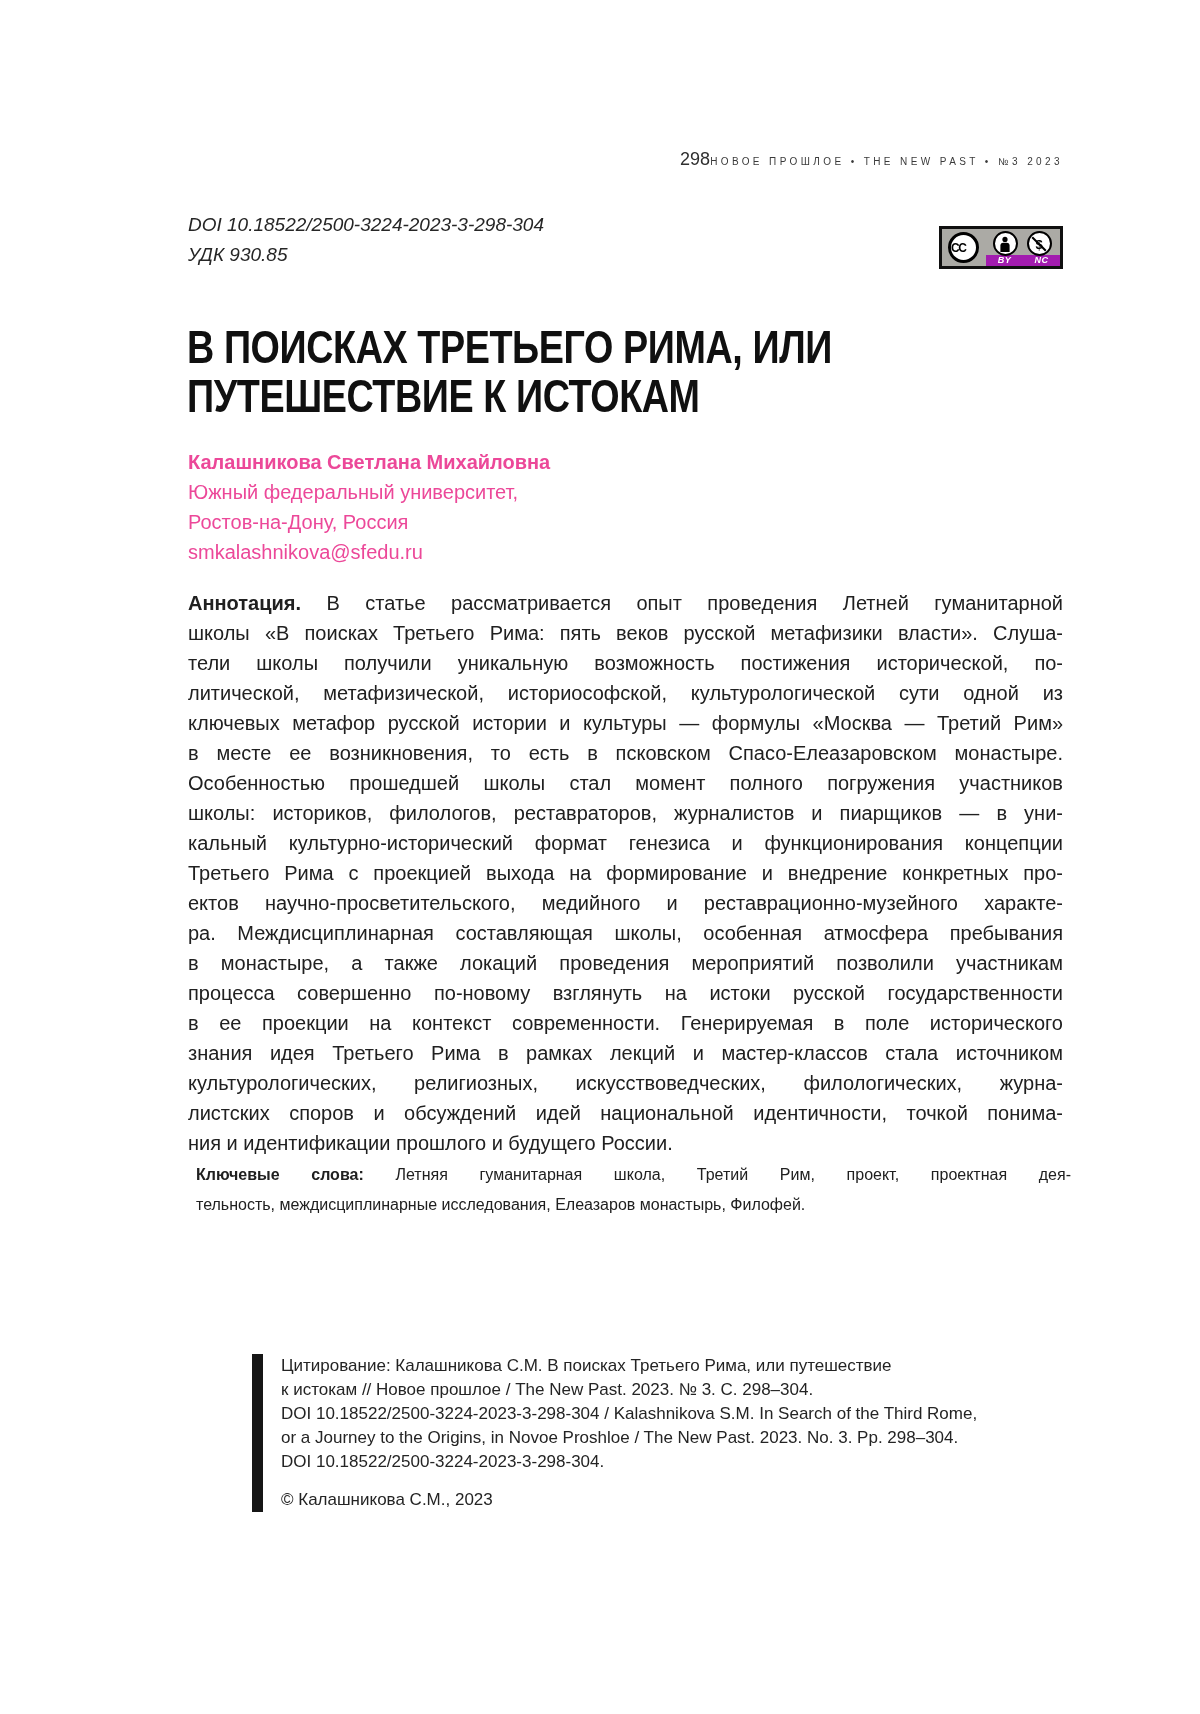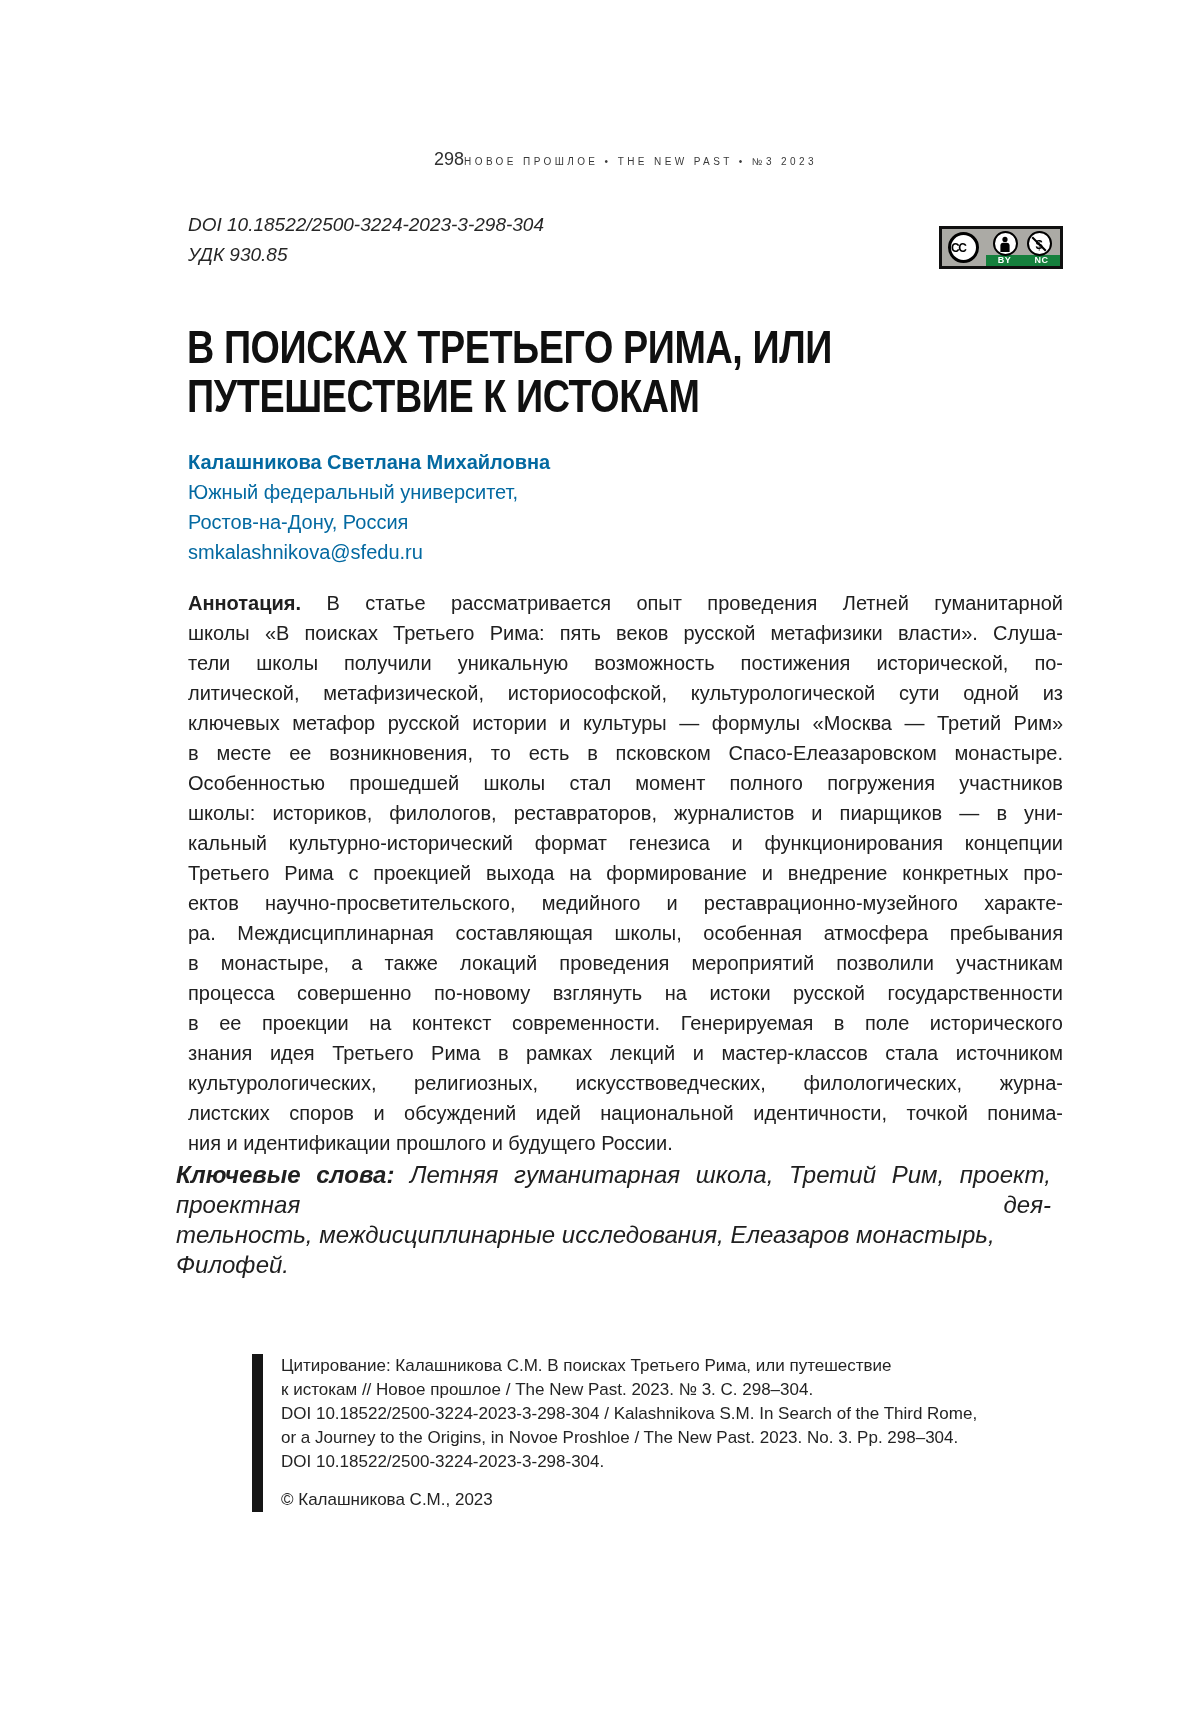--- a/index.html
+++ b/index.html
@@ -2,56 +2,56 @@
 <html><head>
 <meta charset="utf-8">
 <style>
   html,body { margin:0; padding:0; background:#ffffff; }
   .page {
     position:relative; width:1200px; height:1714px; background:#ffffff;
     font-family:"Liberation Sans", sans-serif; color:#1e1e1e; overflow:hidden;
   }
   
   .hdr { position:absolute; top:149px; left:188px; width:875px;
-         display:flex; justify-content:center; align-items:baseline; }
+         display:flex; justify-content:flex-end; align-items:baseline; }
   .pagenum { font-size:18px; color:#2f2f2f; }
   .jhdr { font-size:10px; letter-spacing:3.4px; color:#3a3a3a; white-space:nowrap; }
   
   .meta { position:absolute; top:210px; left:188px; font-style:italic;
           font-size:19px; line-height:30px; color:#262626; }
   
   .badge { position:absolute; left:939px; top:226px; width:124px; height:43px;
            background:#abaaa5; border:3px solid #101010; box-sizing:border-box; }
   .badge-strip { position:absolute; left:44px; right:0; bottom:0; height:11px;
-                 background:#15803d; display:flex; }
+                 background:#a21caf; display:flex;font-style:italic; }
   .badge-strip span { flex:1; text-align:center; color:#fff; font-weight:bold;
                       font-size:9px; line-height:11px; letter-spacing:0.5px; }
   .circ { position:absolute; border-radius:50%; background:#fff; box-sizing:border-box;
           display:flex; align-items:center; justify-content:flex-start; }
   .cc   { left:6px;  top:3px; width:31px; height:31px; border:3px solid #000;
           font-weight:bold; font-size:12px; letter-spacing:-1.5px; color:#000; }
   .byc  { left:51px; top:2px; width:25px; height:25px; border:2.5px solid #000; }
   .ncc  { left:85px; top:2px; width:25px; height:25px; border:2.5px solid #000; }
   .circ svg { display:block; }
   
   .title { position:absolute; top:292px; left:187px; width:1065px;
            font-size:46px; line-height:49px; font-weight:bold; color:#101010;
            transform:scaleX(0.82); transform-origin:0 0; letter-spacing:-0.5px; }
   
-  .author { position:absolute; top:447px; left:188px; font-size:20px; line-height:30px; color:#0369a1; }
+  .author { position:absolute; top:447px; left:188px; font-size:20px; line-height:30px; color:#ec4899; }
   .author .name { font-weight:bold; }
   
   .abstract { position:absolute; top:588px; left:188px; width:875px;
               font-size:20px; line-height:30px; color:#202020; }
   .jl { text-align:justify; text-align-last:justify; }
   #abstract-rest div:last-child { text-align-last:left; }
   .blabel { font-weight:bold; }
   
-  .keywords { position:absolute; top:1160px; left:176px; width:875px;
-              font-size:24px; line-height:30px; color:#202020;font-style:italic; }
+  .keywords { position:absolute; top:1160px; left:196px; width:875px;
+              font-size:16px; line-height:30px; color:#202020; }
   
   .citation { position:absolute; top:1354px; left:207px; width:740px;
               border-left:11px solid #161616; padding-left:18px;
               font-size:17px; line-height:24px; color:#242424;margin-left:45px; }
   .citation .cit-line { white-space:nowrap; }
   .copyright { margin-top:14px; white-space:nowrap; }
 </style>
 </head>
 <body>
 

